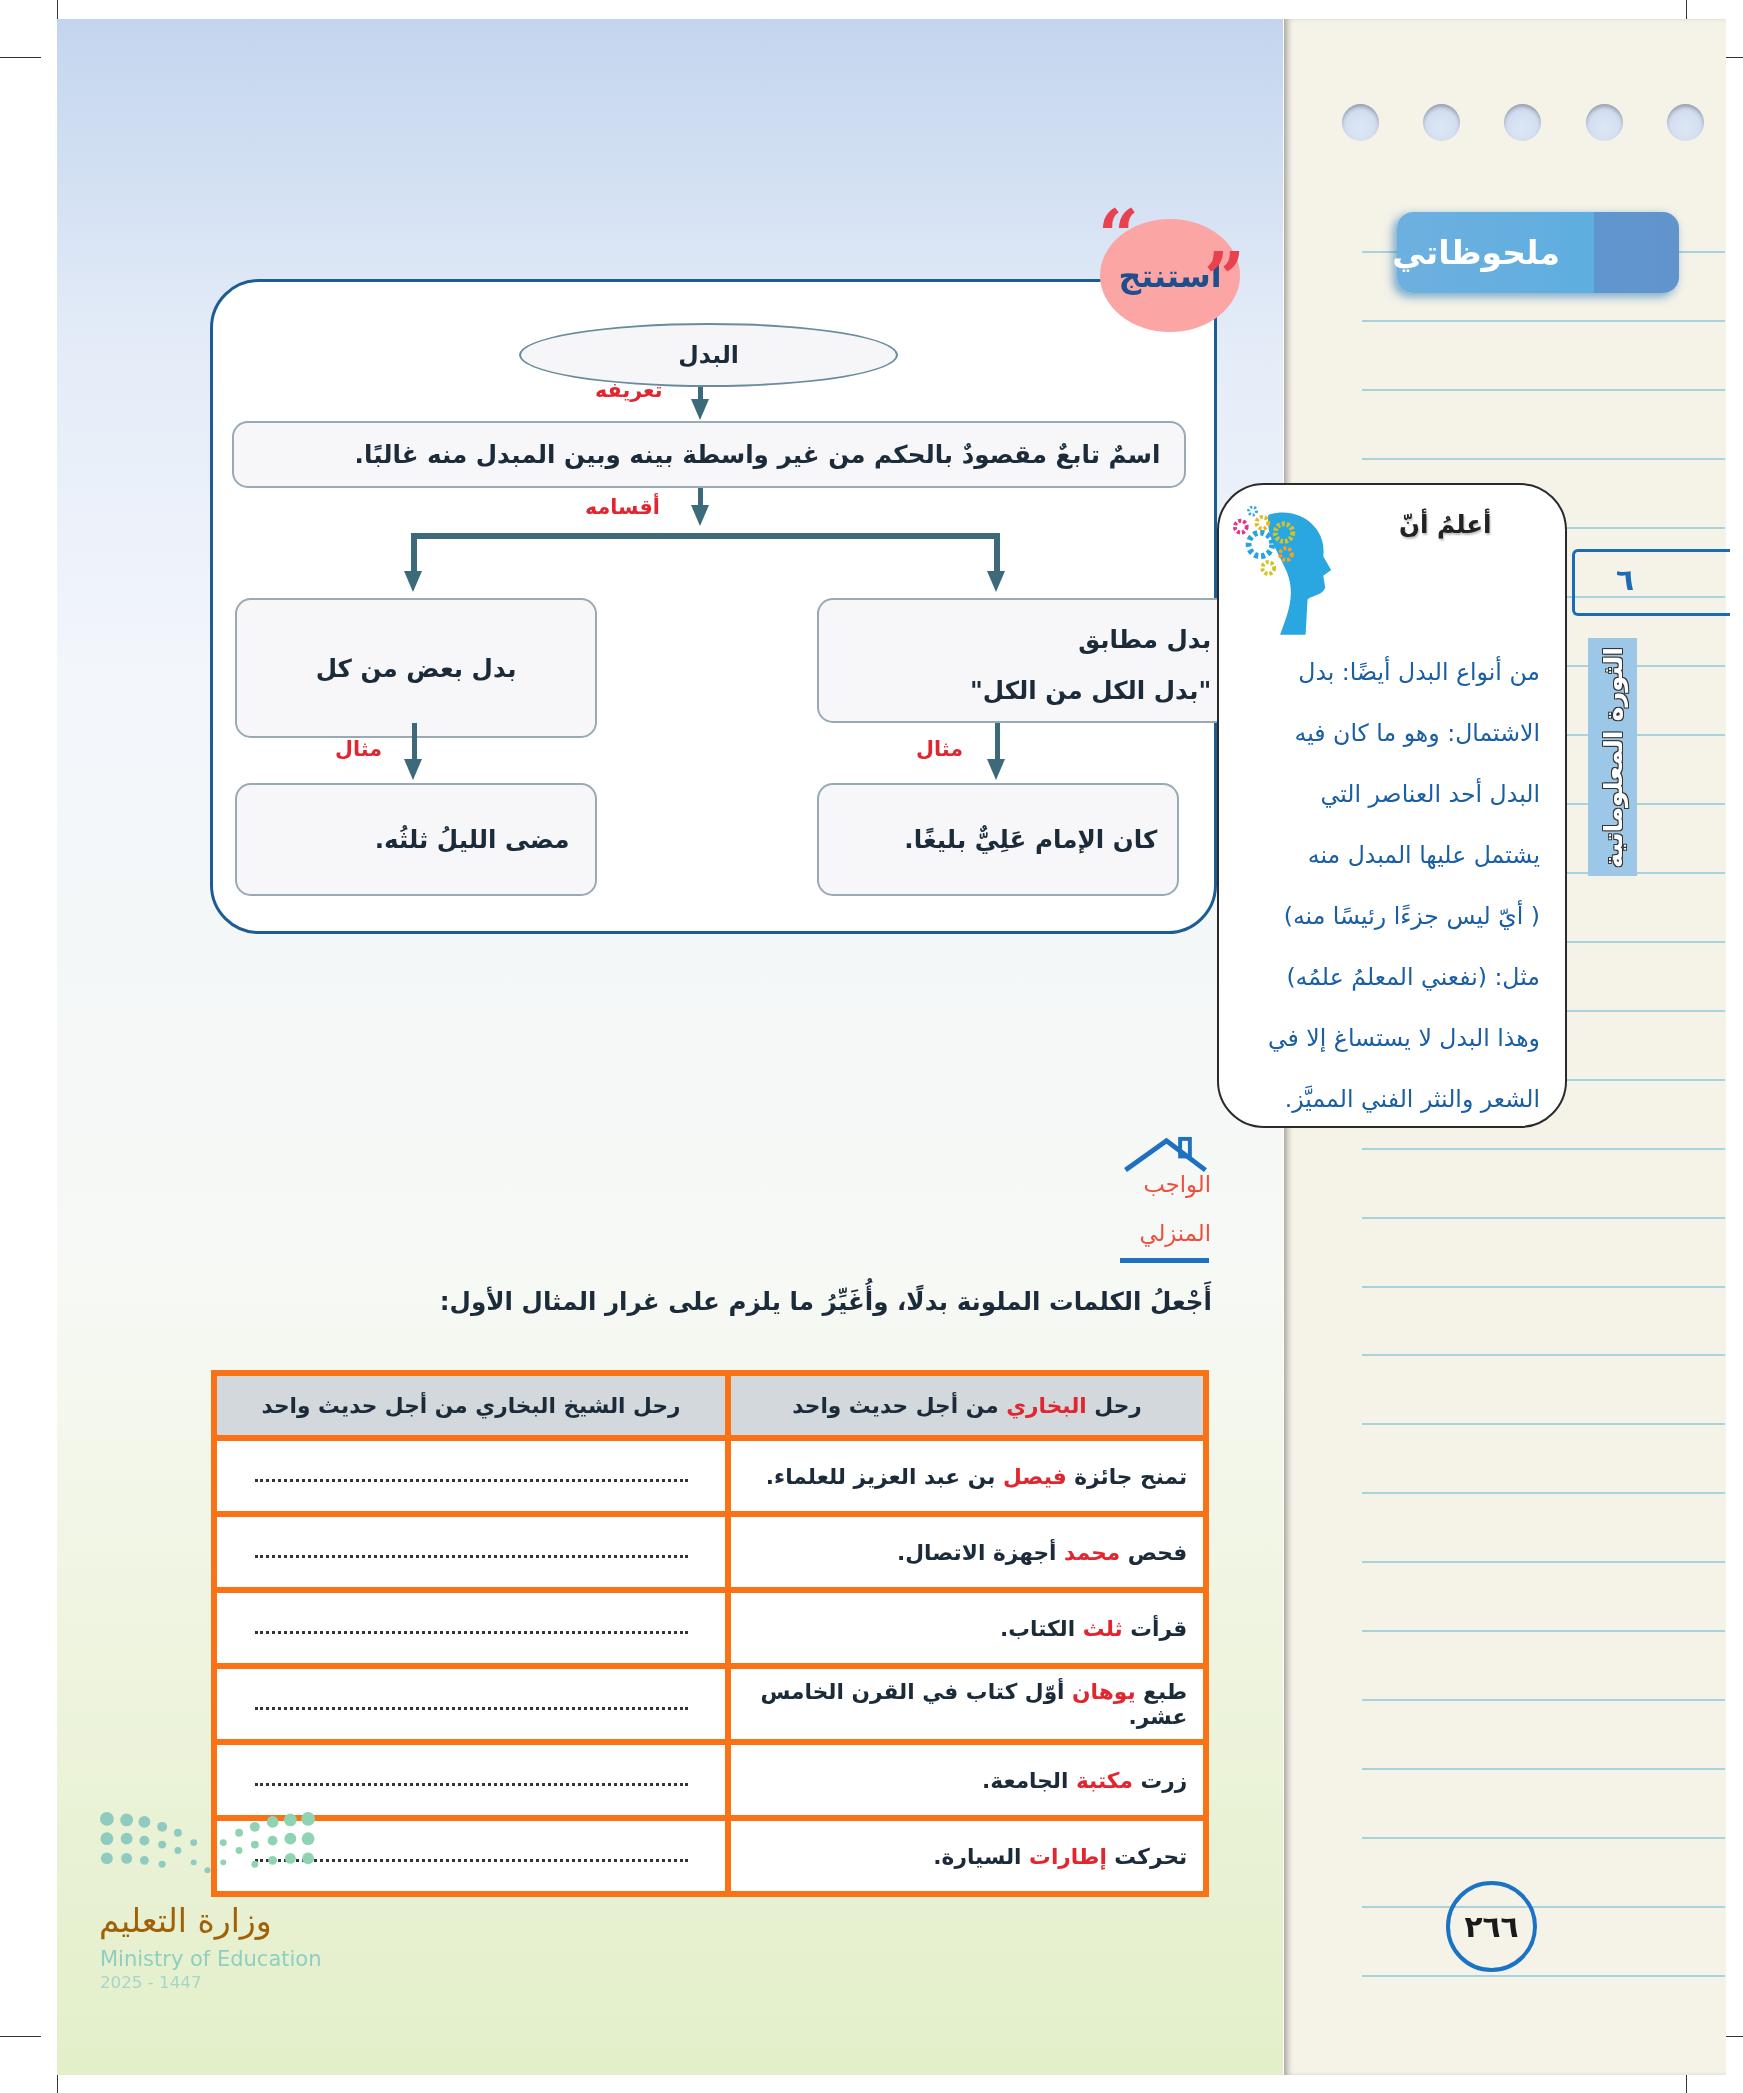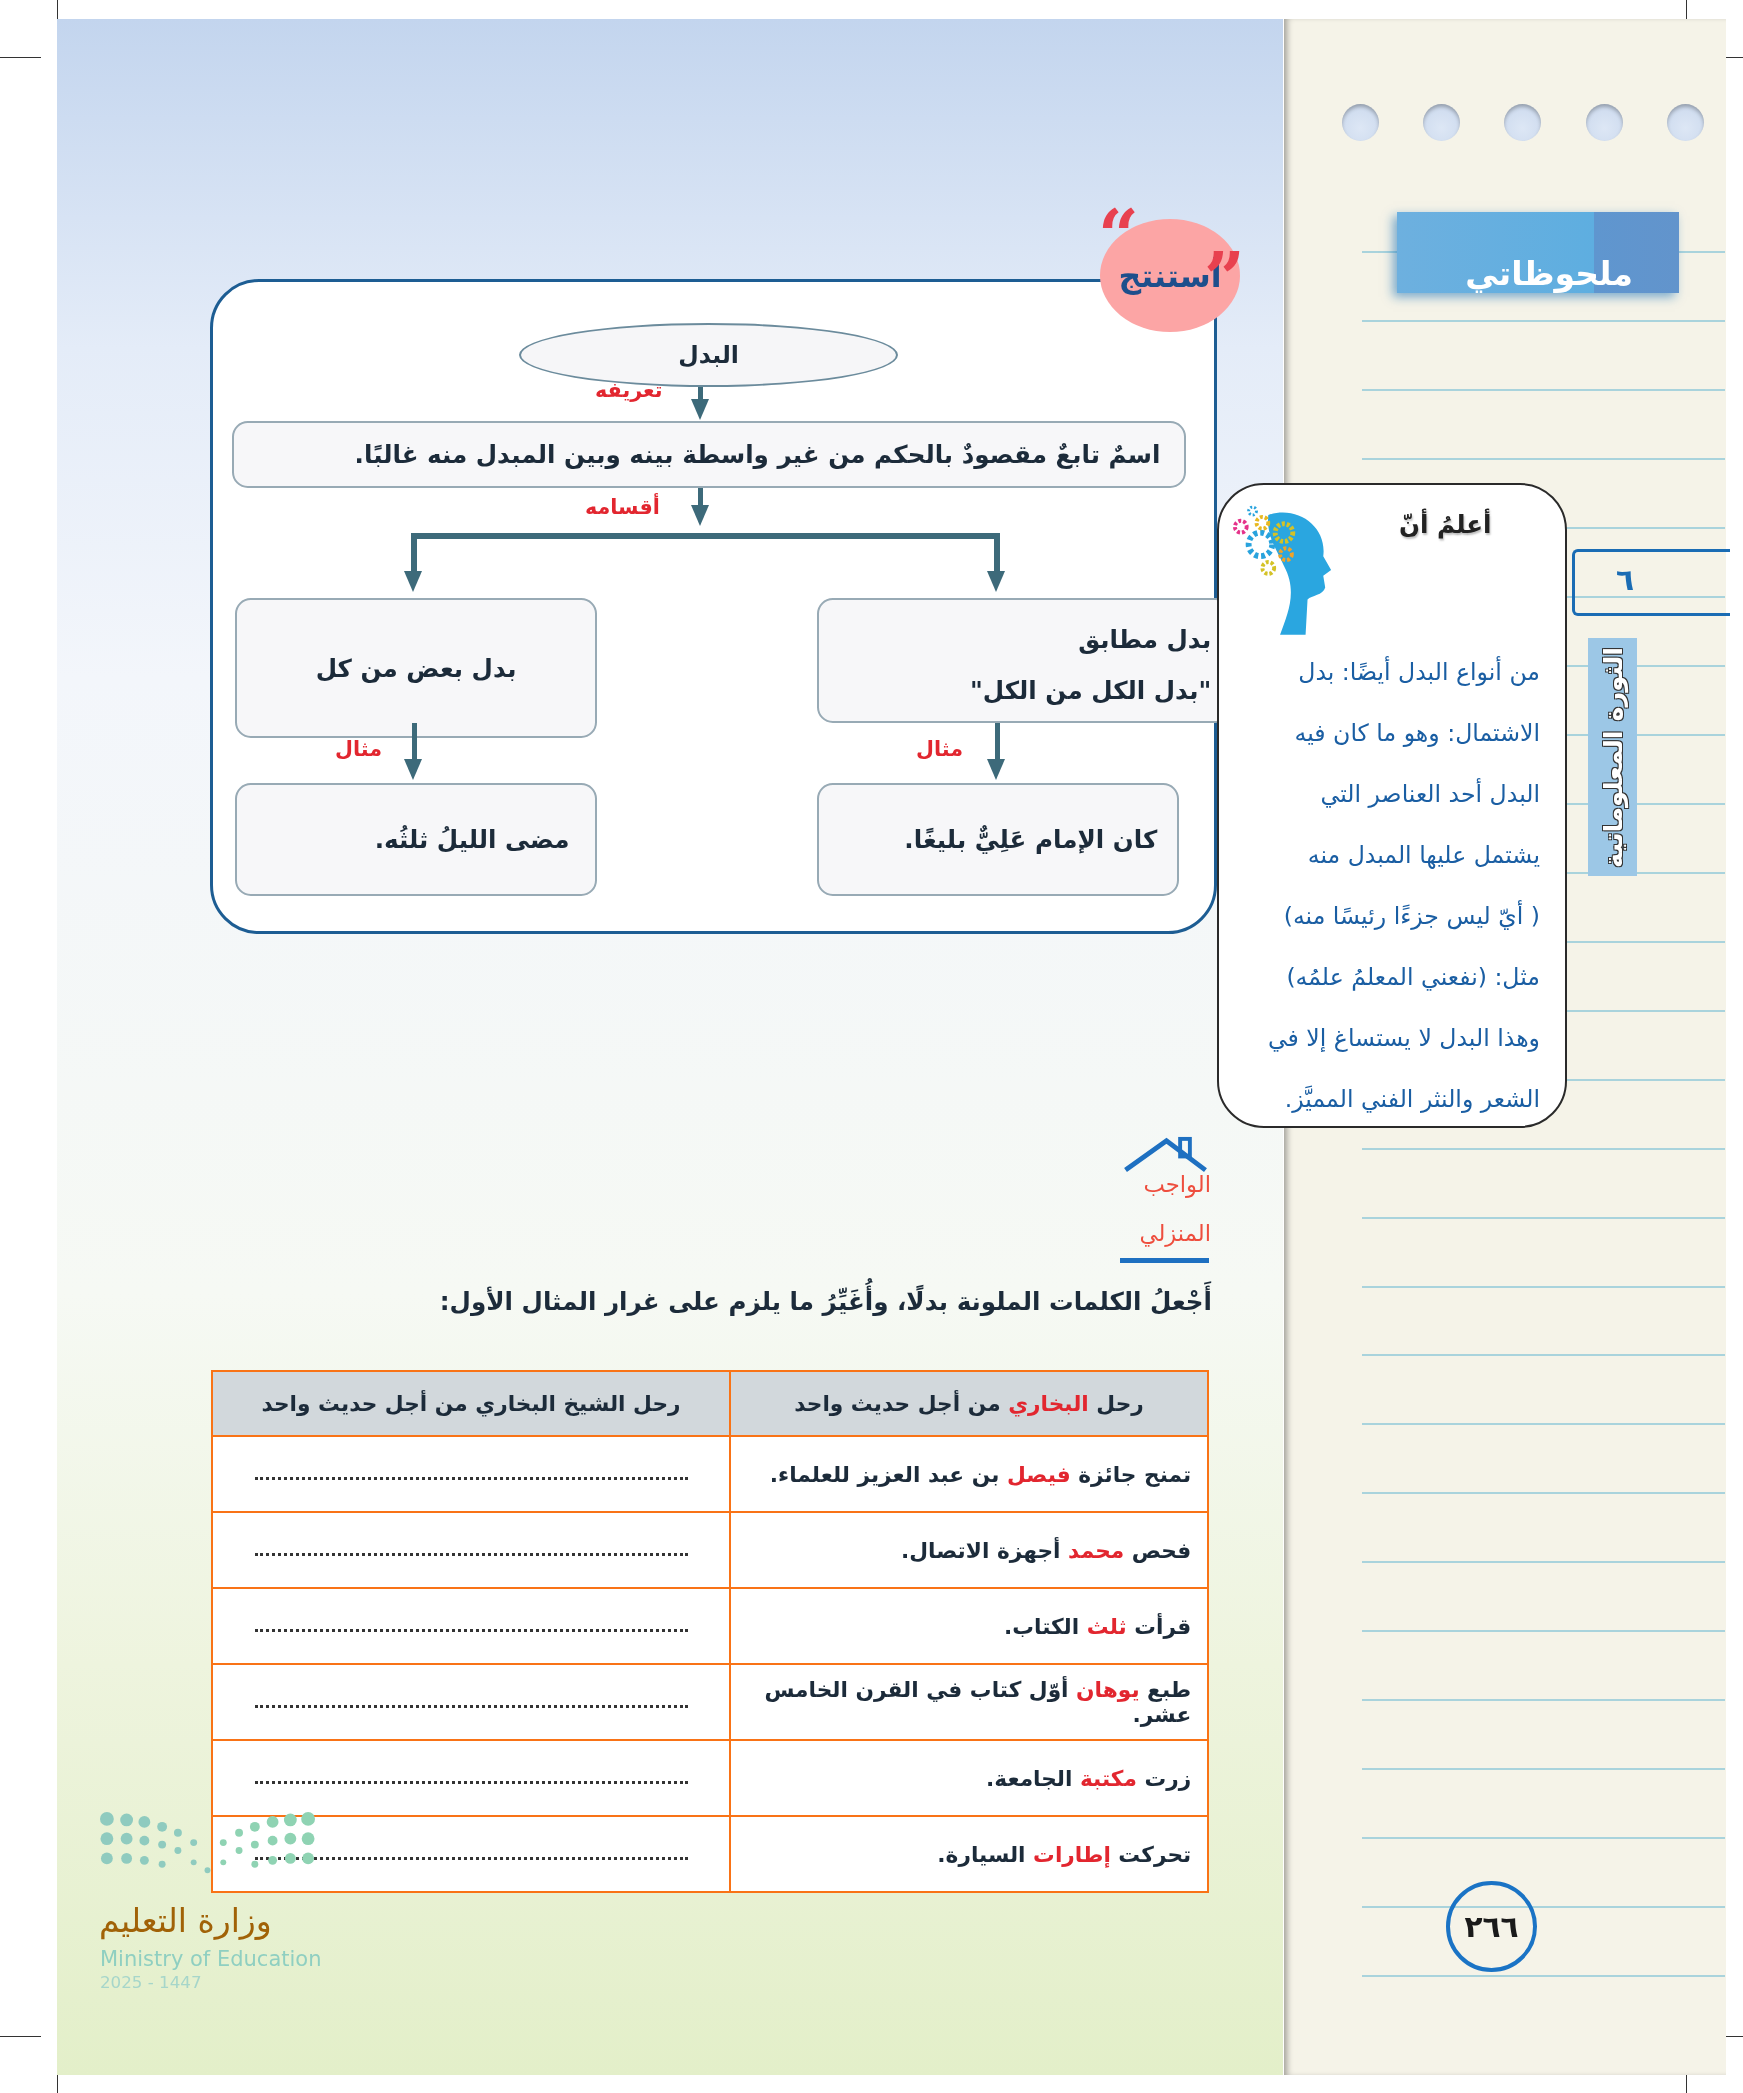--- a/index.html
+++ b/index.html
@@ -22,21 +22,21 @@
     background: radial-gradient(circle at 50% 65%, #dde7f5 0%, #cfdcef 70%, #b9c6d8 100%);
     box-shadow: inset 0 3px 3.9px rgba(0,0,0,0.25);
   }
   .nb-line { position: absolute; left: 1362px; width: 363px; height: 2px; background: #a9d3dc; }
 
   .notes-label {
     position: absolute; left: 1397px; top: 212px; width: 282px; height: 81px;
     background: linear-gradient(90deg, #6db0df 0%, #5eaee0 70%, #5f96cf 70%, #6294cc 100%);
     box-shadow: -3.9px 3.9px 9.9px rgba(20,110,180,0.55);
     color: #ffffff; font-weight: bold; font-size: 33px; direction: rtl;
-    display: flex; align-items: flex-end; padding-right: 46px;
+    display: flex; align-items: center; padding-right: 119px; border-radius: 16px;
   }
 
   .chapter-box {
     position: absolute; left: 1572px; top: 549px; width: 158px; height: 67px;
     border: 3.9px solid #1a6cb4; border-right: none; border-radius: 5.9px 0 0 5.9px;
   }
   .chapter-num { position: absolute; left: 1616px; top: 563px; font-size: 29.6px; font-weight: bold; color: #1a6cb4; }
   .unit-ribbon {
     position: absolute; left: 1588px; top: 638px; width: 49px; height: 238px;
     background: #9cc7e6;
@@ -97,21 +97,21 @@
   }
 
   
   .hw-title { position: absolute; left: 1103px; top: 1160px; width: 108px; text-align: right; direction: rtl; color: #ee4e3e; font-size: 22.7px; font-weight: normal; line-height: 49px; }
   .hw-underline { position: absolute; left: 1120px; top: 1258px; width: 89px; height: 4.9px; background: #1e70c1; }
   .instruction { position: absolute; left: 404px; top: 1287px; width: 808px; direction: rtl; text-align: right; font-size: 24.6px; font-weight: bold; color: #1c2b3a; }
 
   table.ex {
     position: absolute; left: 211px; top: 1370px; width: 998px; border-collapse: collapse; direction: rtl;
   }
-  table.ex td, table.ex th { border: 2px solid #f97316; height: 76px; margin-left: 22px; }
+  table.ex td, table.ex th { border: 6px solid #f97316; height: 76px; margin-left: 22px; }
   table.ex th { height: 65px; background: #d2d8dc; font-size: 21.7px; color: #1c2b3a; font-weight: bold; }
   table.ex td.sent { width: 478px; padding-right: 15.8px; font-size: 21.7px; font-weight: bold; color: #1c2b3a; text-align: right; background: #fff; }
   table.ex td.ans { text-align: center; background: #fff; }
   .dots { display: inline-block; width: 433px; border-bottom: 3px dotted #333; height: 9.9px; }
   .hl { color: #e2262f; }
 
   
   .logo-dots { position: absolute; left: 99px; top: 1811px; width: 217px; height: 79px; }
   .moe-ar { position: absolute; left: 99px; top: 1901px; font-size: 33px; color: #a16207; direction: rtl; }
   .moe-en { position: absolute; left: 100px; top: 1947px; font-size: 21px; color: #8fcfc1; }

